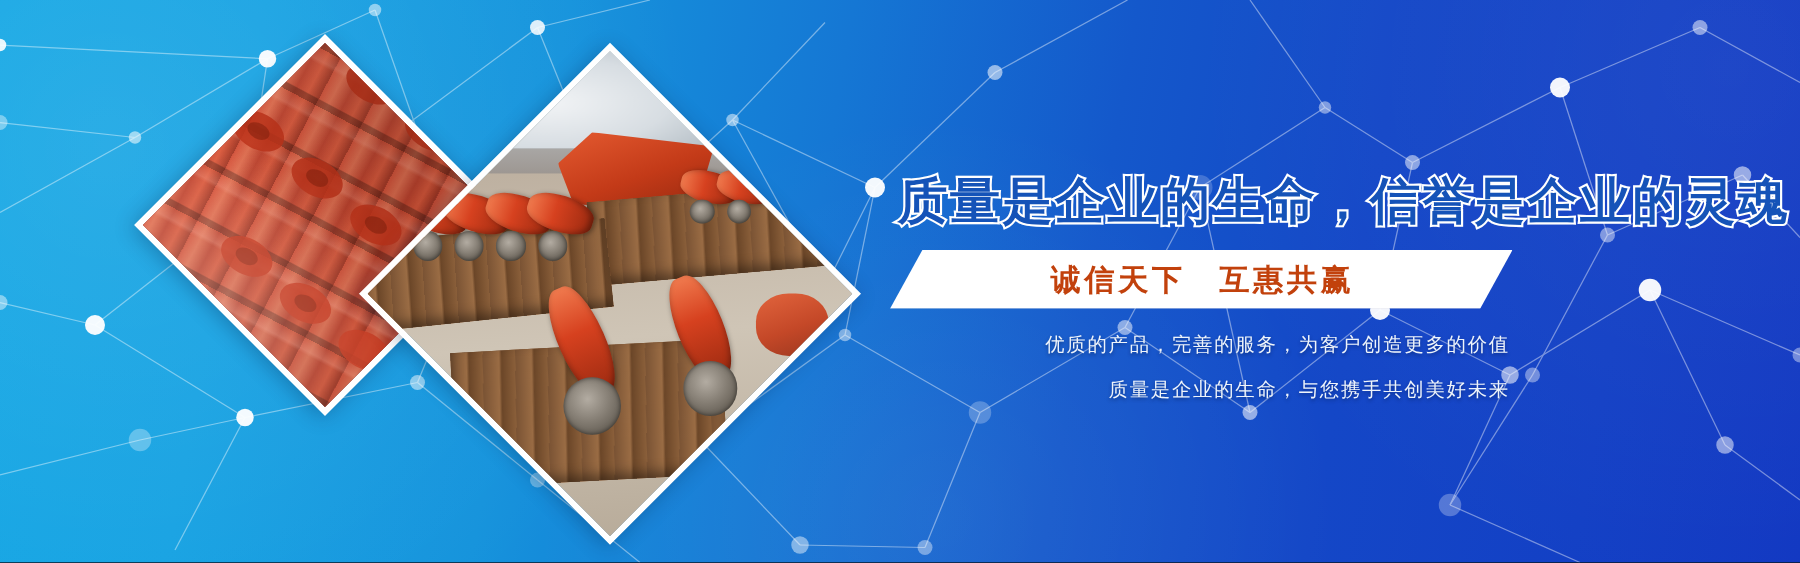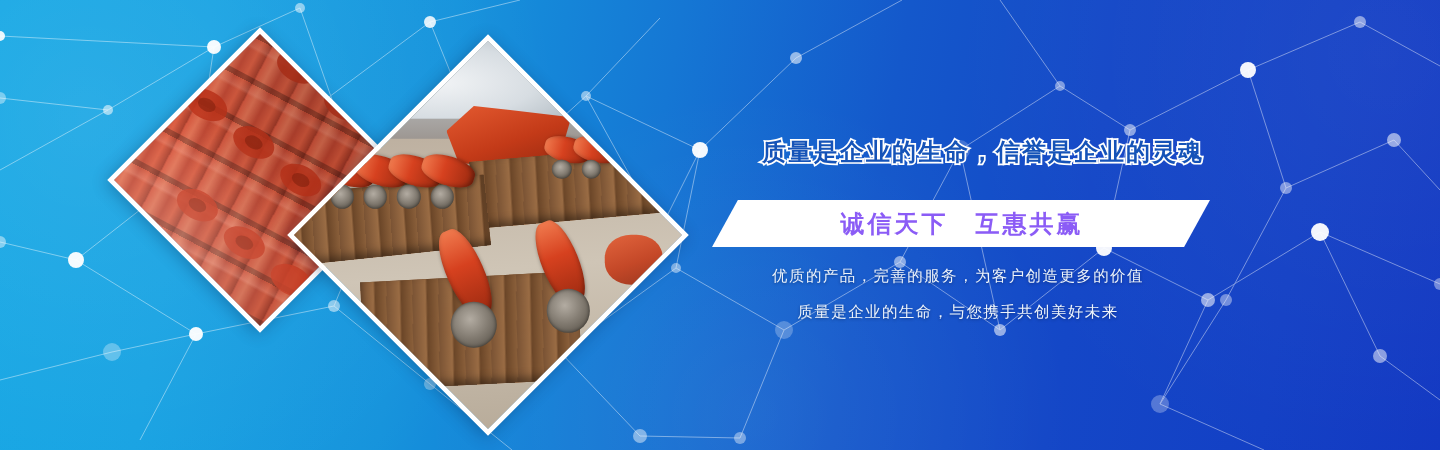--- a/index.html
+++ b/index.html
@@ -141,21 +141,21 @@
     background: linear-gradient(160deg, #e45a30 0%, #c33a18 55%, #95280f 100%);
   }
 
   
   .headline {
     position: absolute;
     left: 718px;
     top: 138px;
     width: 530px;
     text-align: center;
-    font-size: 24px;
+    font-size: 40px;
     font-weight: bold;
     letter-spacing: 2px;
     color: #1553b8;
     -webkit-text-stroke: 3.4px #ffffff;
     paint-order: stroke fill;
     white-space: nowrap;
     line-height: 1.15;
   }
 
   .ribbon {
@@ -170,30 +170,30 @@
   }
   .ribbon-text {
     position: absolute;
     inset: 0;
     display: flex;
     align-items: center;
     justify-content: center;
     font-size: 24px;
     font-weight: bold;
     letter-spacing: 3px;
-    color: #8b5cf6;
+    color: #c2410c;
     white-space: nowrap;
     padding-left: 2px;
   }
 
   .desc {
     position: absolute;
     left: 708px;
     width: 500px;
-    text-align: center;
+    text-align: right;
     font-size: 15.5px;
     color: #eef4fb;
     letter-spacing: 1.4px;
     white-space: nowrap;
     text-shadow: 0 1px 3px rgba(0, 20, 60, 0.45);
   }
   #desc-line-1 { top: 266px; }
   #desc-line-2 { top: 302px; }
 </style>
 </head>

